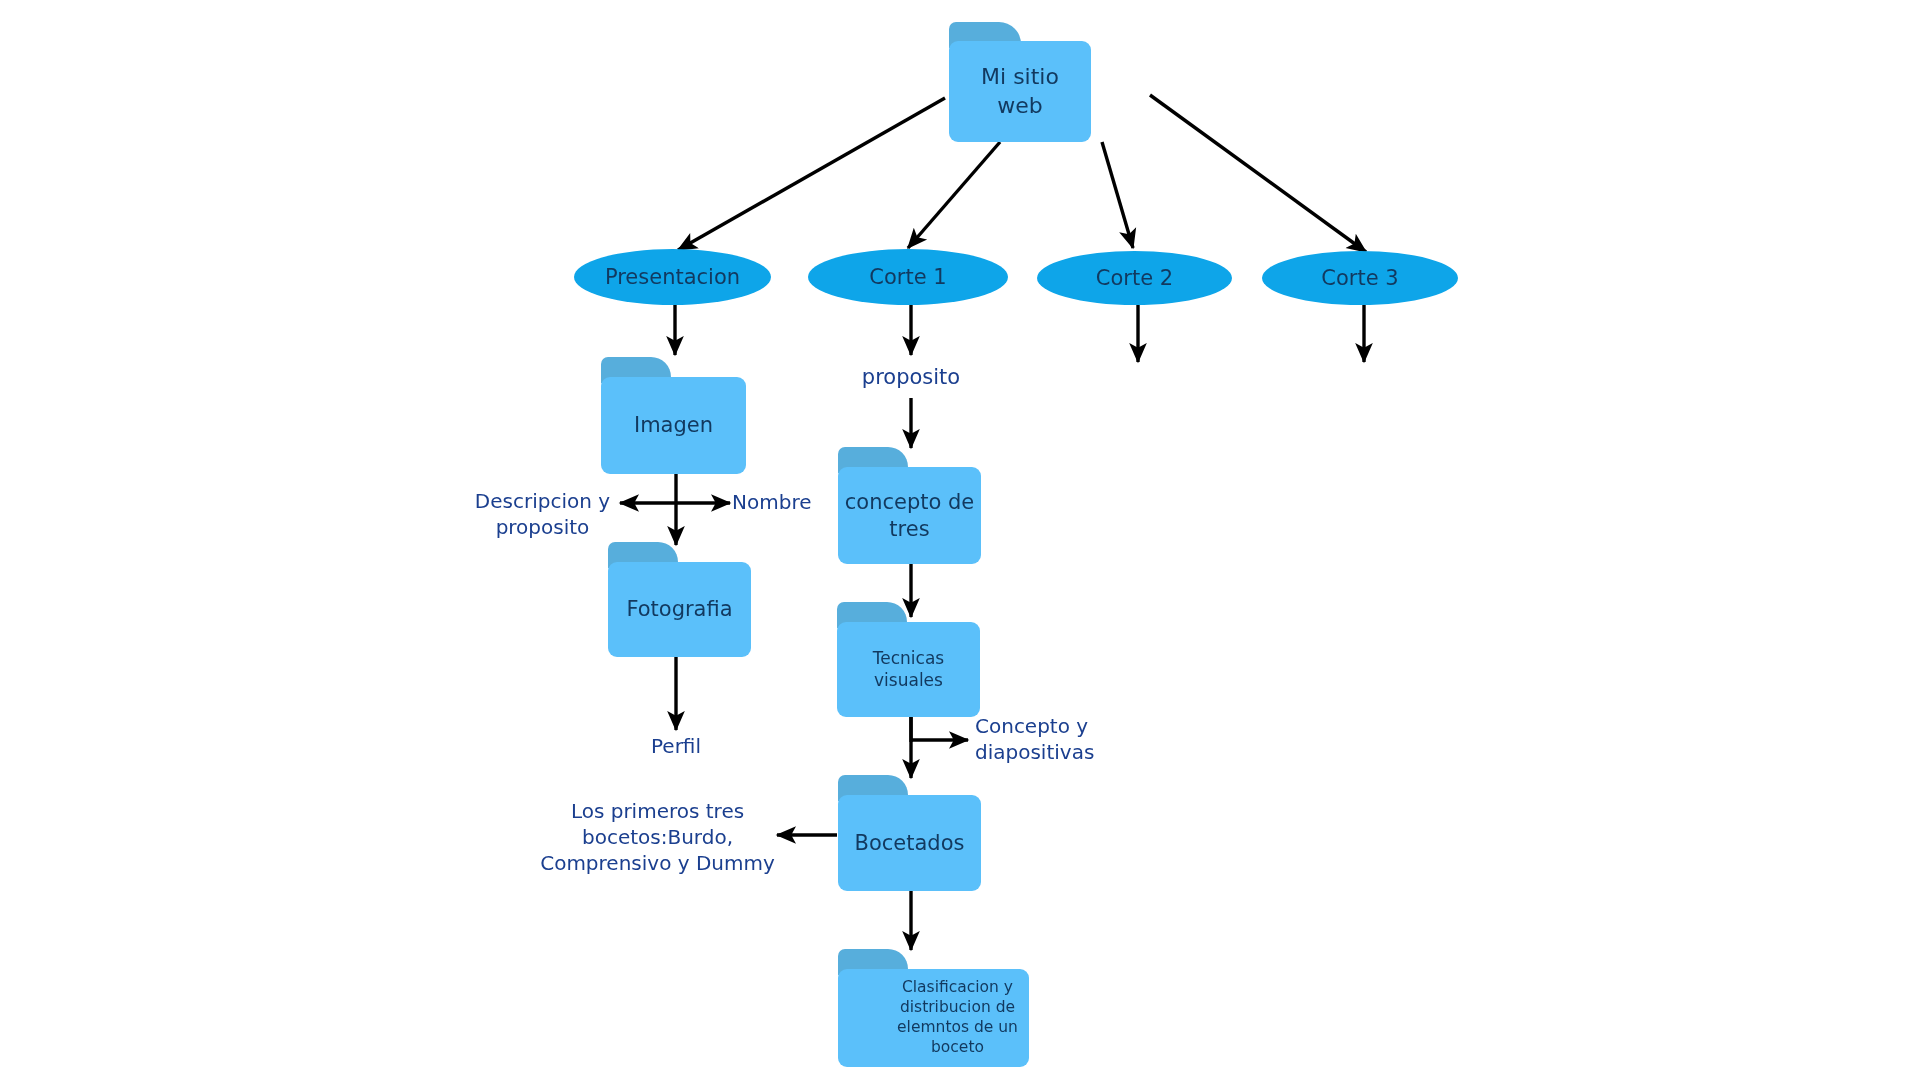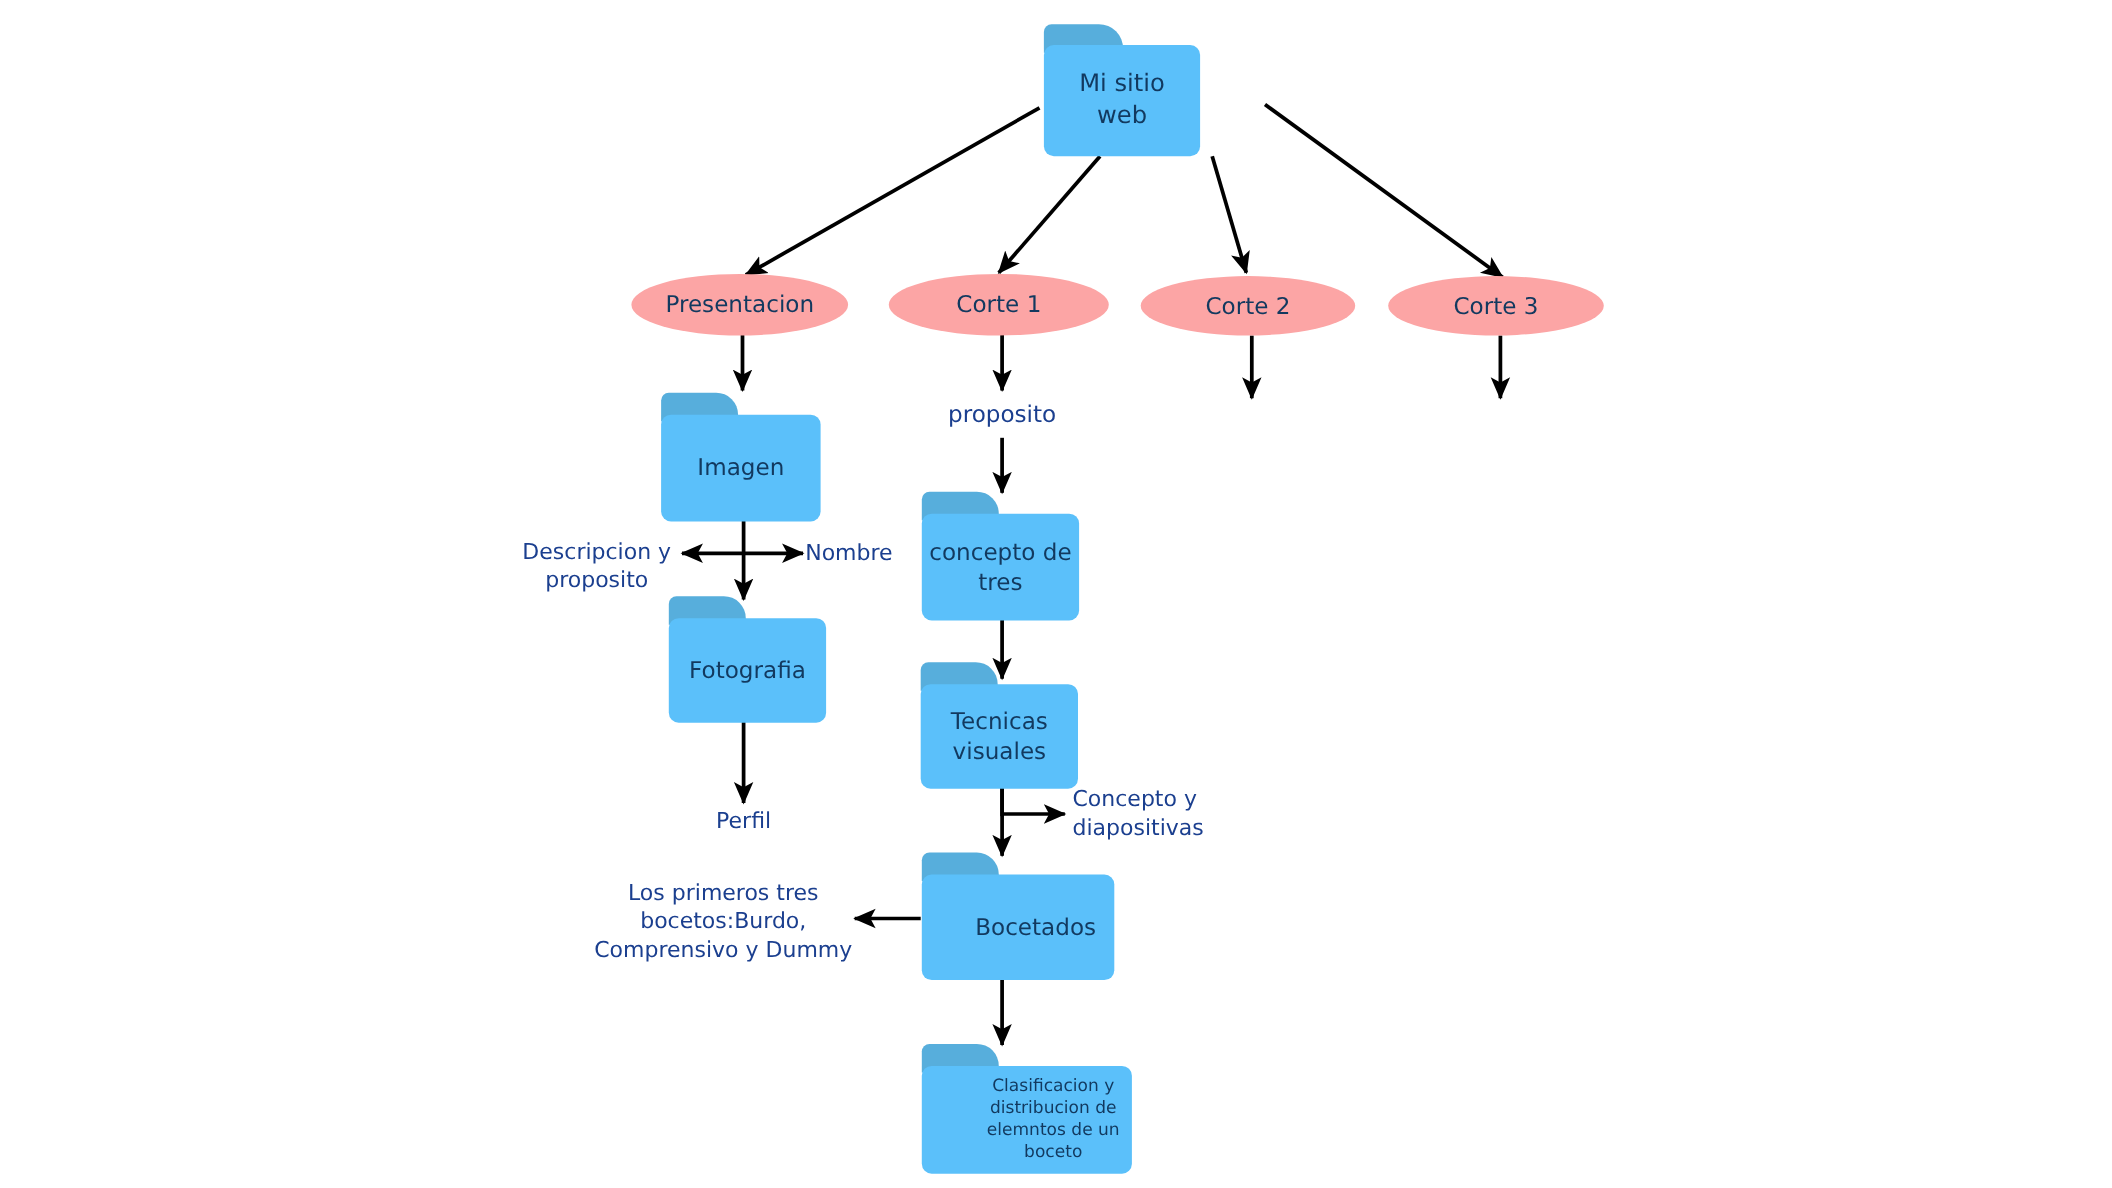--- a/index.html
+++ b/index.html
@@ -54,21 +54,21 @@
   .folder .body span {
     display: block;
     color: #12395f;
     line-height: 1.28;
     padding: 0 6px;
     text-align: center;
   }
   
   .pill {
     position: absolute;
-    background: #fca5a5;
+    background: #0ea5e9;
     border-radius: 50% / 50%;
     display: flex;
     align-items: center;
     justify-content: center;
   }
   .pill span {
     color: #12395f;
     font-size: 21px;
     white-space: nowrap;
   }
@@ -176,27 +176,27 @@
   <div class="folder" style="left:838px; top:447px; width:143px; height:117px;">
     <div class="tab" style="width:70px; border-radius:7px 20px 0 0;"></div>
     <div class="body" style="top:20px; width:143px; height:97px;">
       <span style="font-size:21px;">concepto de tres</span>
     </div>
   </div>
 
   <div class="folder" style="left:837px; top:602px; width:143px; height:115px;">
     <div class="tab" style="width:70px; border-radius:7px 20px 0 0;"></div>
     <div class="body" style="top:20px; width:143px; height:95px;">
-      <span style="font-size:21px;">Tecnicas visuales</span>
+      <span style="font-size:17px;">Tecnicas visuales</span>
     </div>
   </div>
 
   <div class="folder" style="left:838px; top:775px; width:143px; height:116px;">
     <div class="tab" style="width:70px; border-radius:7px 20px 0 0;"></div>
-    <div class="body" style="top:20px; width:143px; height:96px;padding-left:32px;">
+    <div class="body" style="top:20px; width:143px; height:96px;">
       <span style="font-size:21px;">Bocetados</span>
     </div>
   </div>
 
   <div class="folder" style="left:838px; top:949px; width:143px; height:118px;">
     <div class="tab" style="width:70px; border-radius:7px 20px 0 0;"></div>
     <div class="body" style="top:20px; width:143px; height:98px;padding-left:48px;">
       <span style="font-size:15.5px;">Clasificacion y distribucion de elemntos de un boceto</span>
     </div>
   </div>

